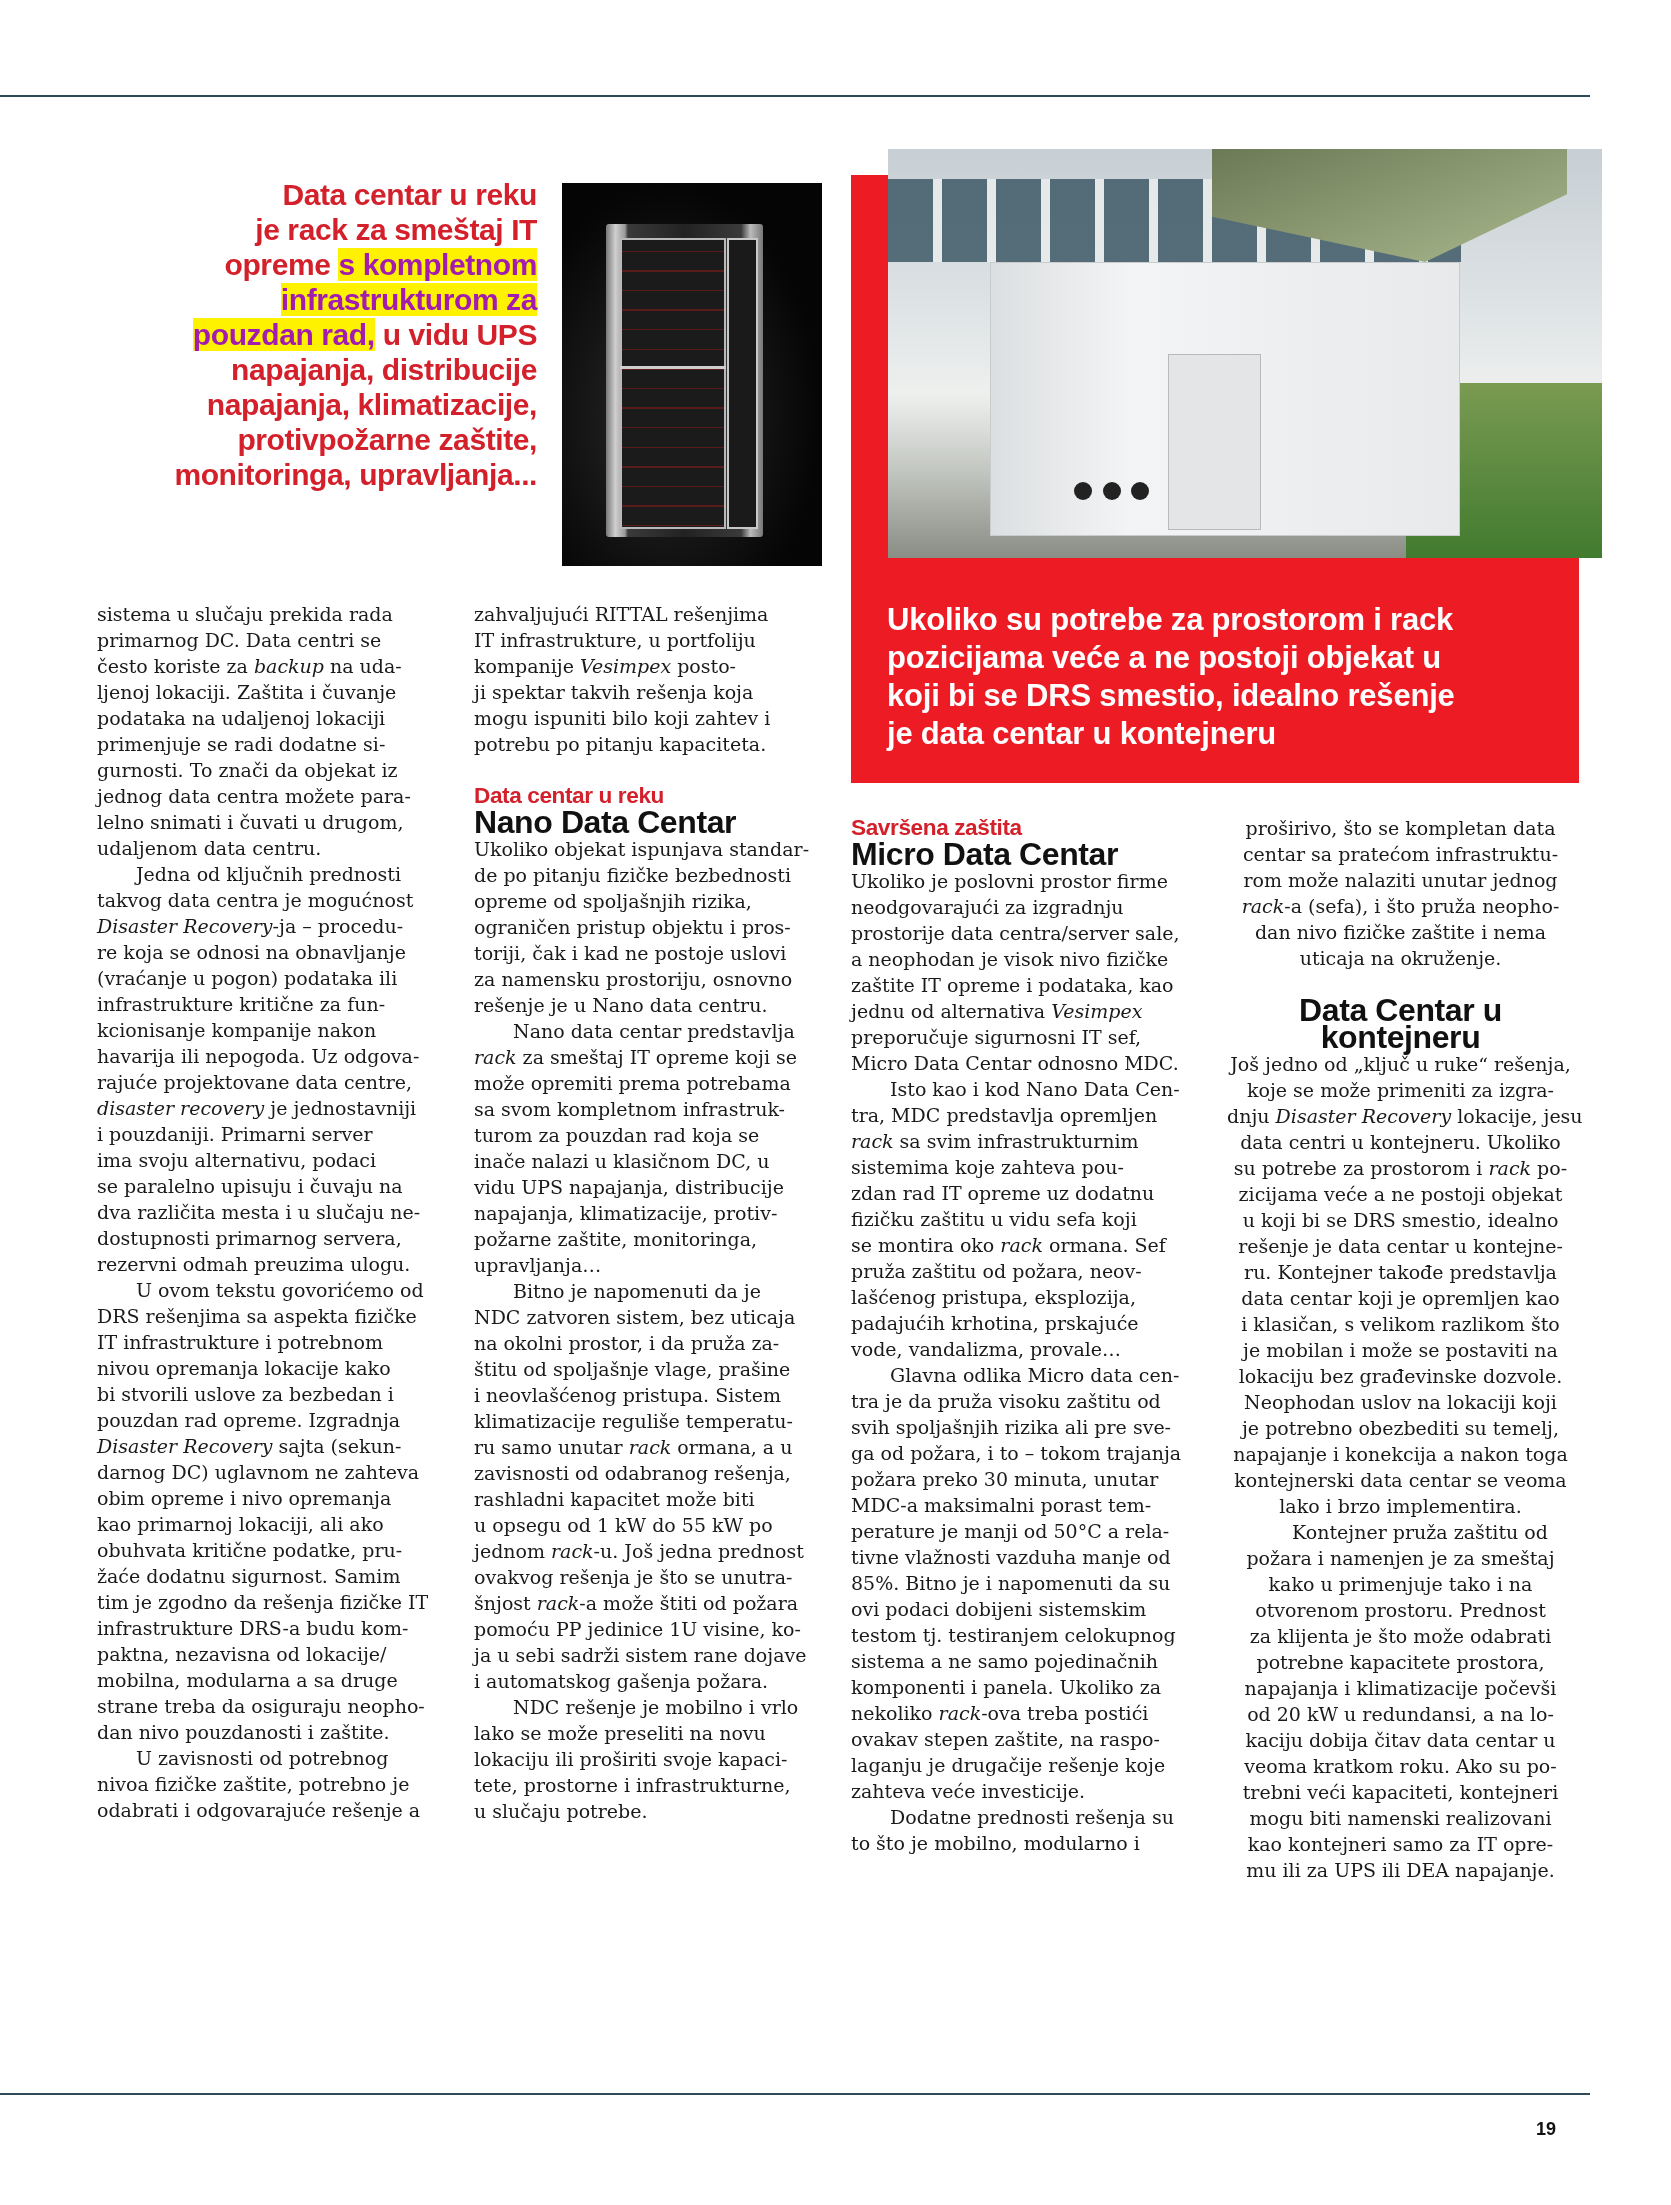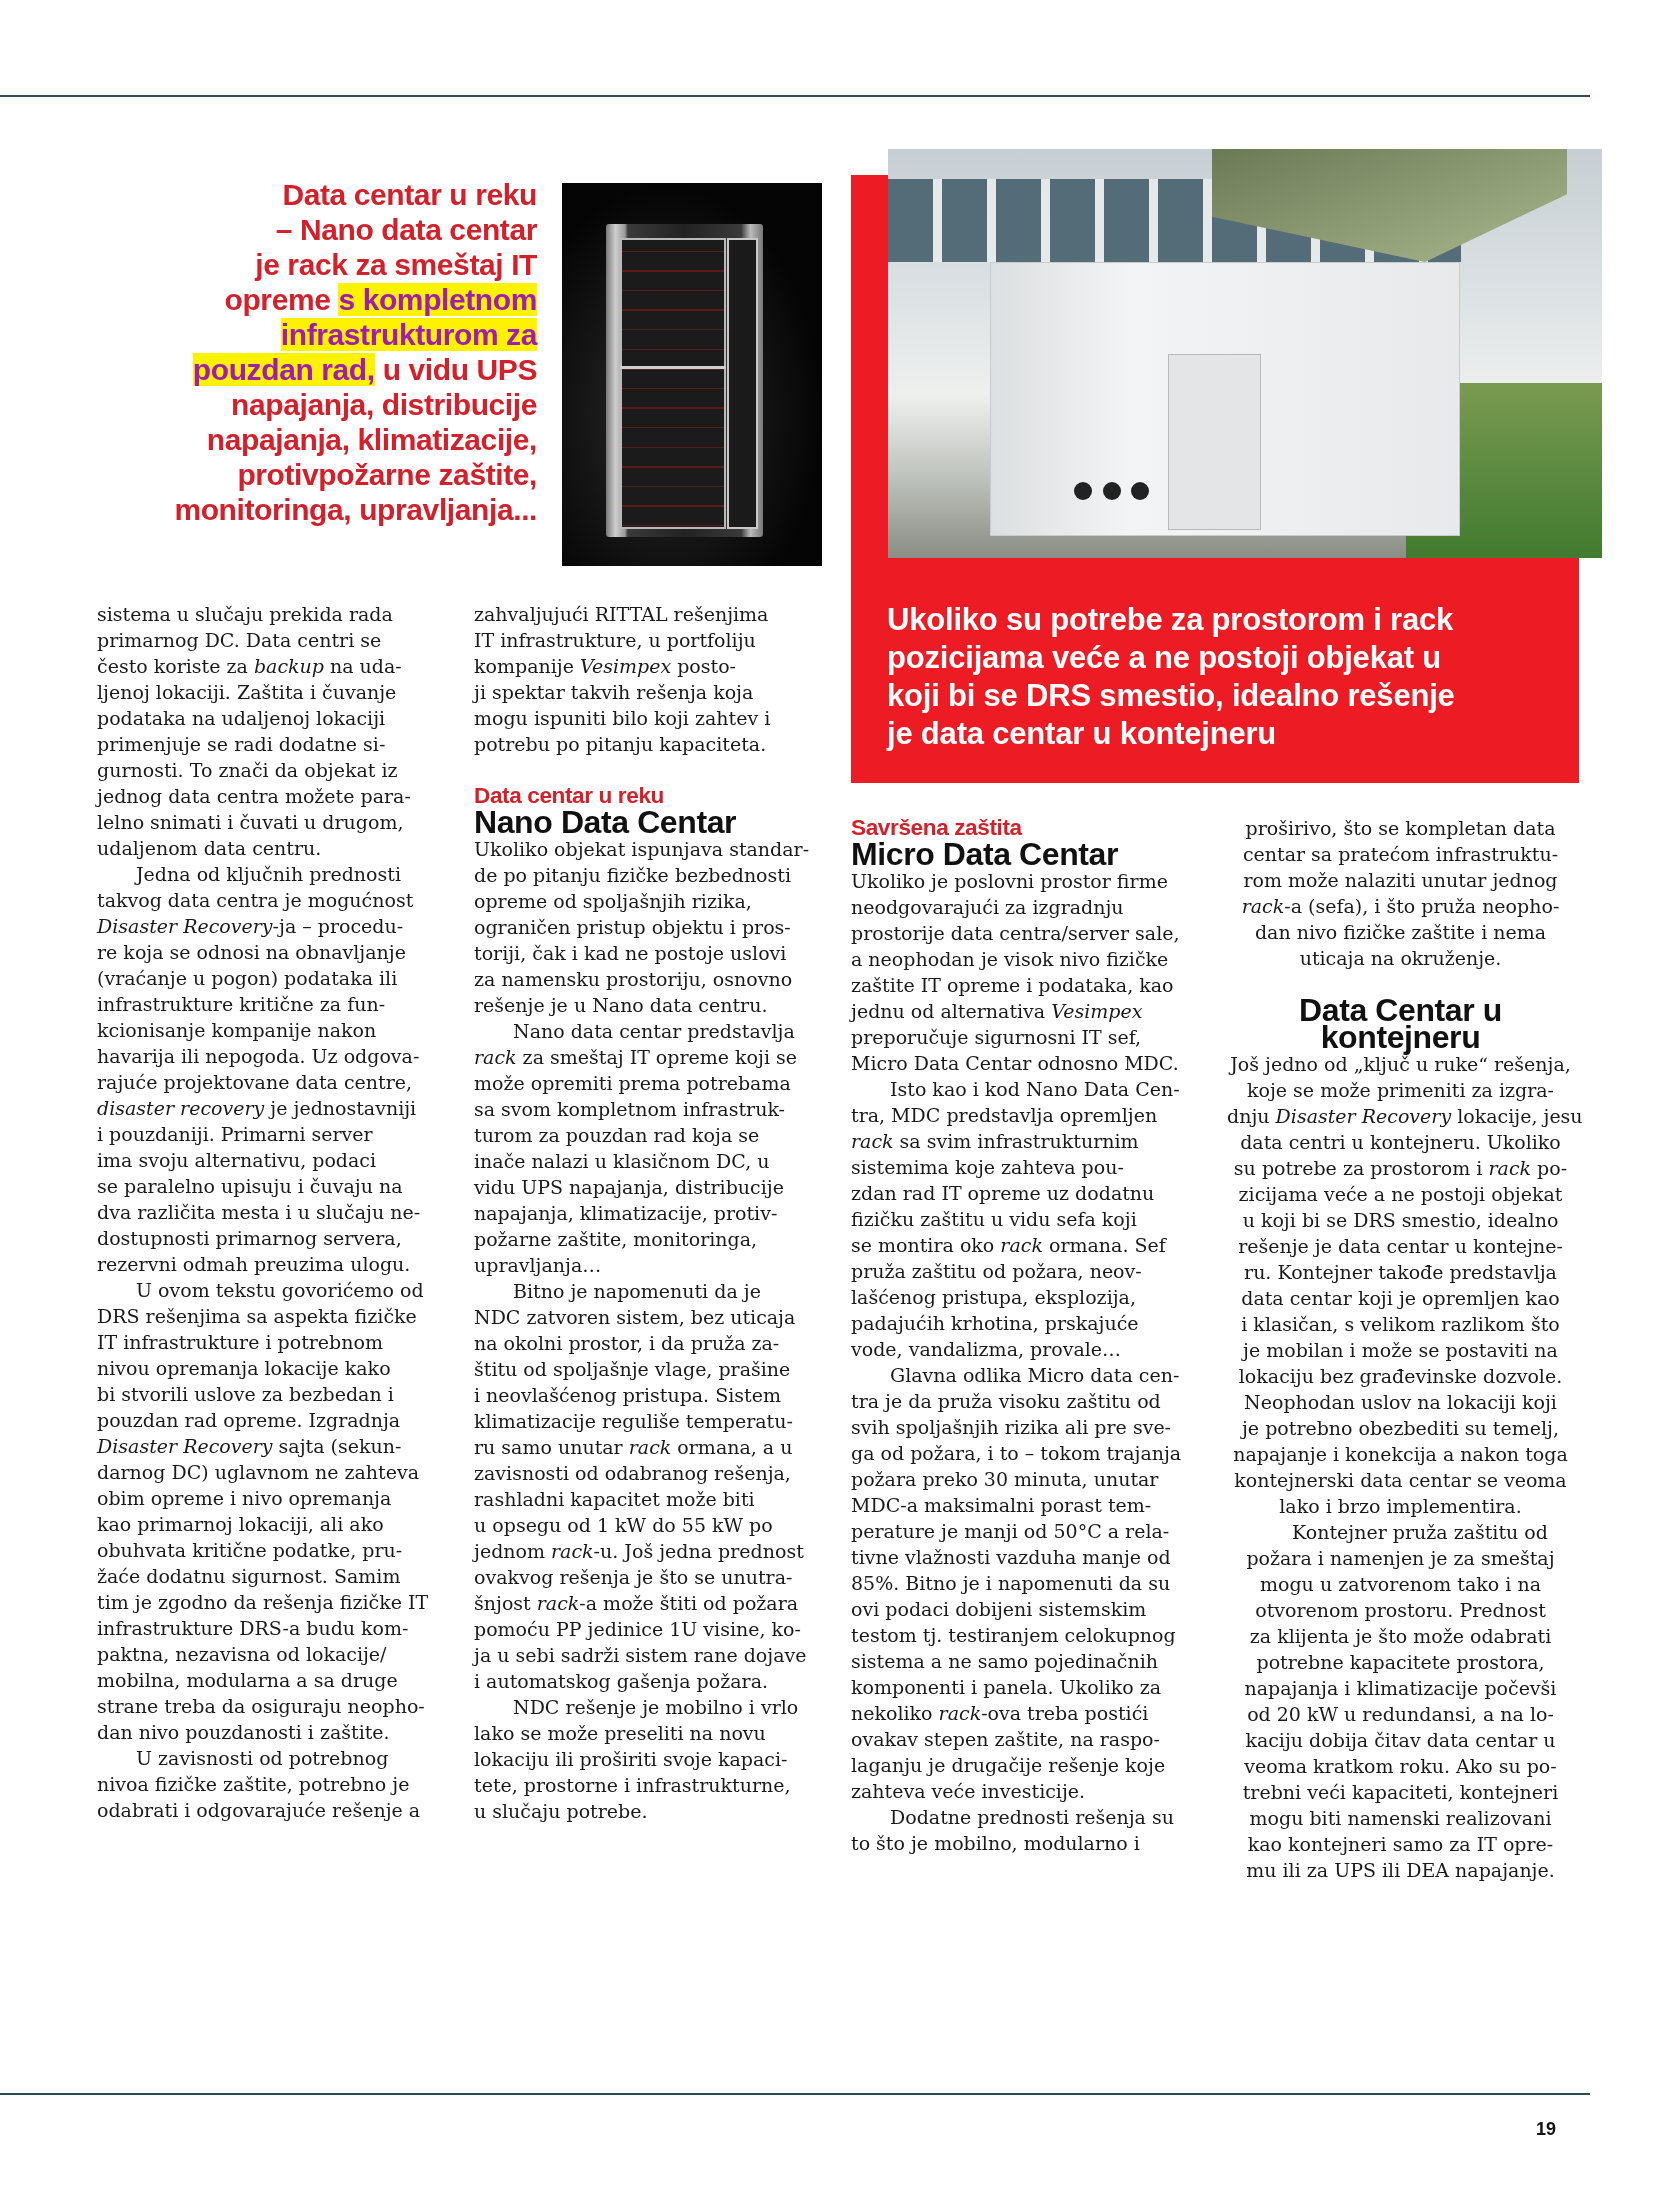--- a/index.html
+++ b/index.html
@@ -71,21 +71,20 @@
   .page-number { position: absolute; right: 115px; top: 2119px; font-family: "Liberation Sans", sans-serif;
                  font-weight: bold; font-size: 18px; color: #111; text-align: right; }
 </style>
 </head>
 <body>
 
 <div class="rule top"></div>
 
 <div class="pullquote">
   <span class="line">Data centar u reku</span>
-  <span class="line">– Nano data centar</span>
   <span class="line">je rack za smeštaj IT</span>
   <span class="line"><span>opreme </span><span class="hl">s kompletnom</span></span>
   <span class="line"><span class="hl">infrastrukturom za</span></span>
   <span class="line"><span class="hl">pouzdan rad,</span><span> u vidu UPS</span></span>
   <span class="line">napajanja, distribucije</span>
   <span class="line">napajanja, klimatizacije,</span>
   <span class="line">protivpožarne zaštite,</span>
   <span class="line">monitoringa, upravljanja...</span>
 </div>
 
@@ -292,21 +291,21 @@
       <span class="ln">i klasičan, s velikom razlikom što</span>
       <span class="ln">je mobilan i može se postaviti na</span>
       <span class="ln">lokaciju bez građevinske dozvole.</span>
       <span class="ln">Neophodan uslov na lokaciji koji</span>
       <span class="ln">je potrebno obezbediti su temelj,</span>
       <span class="ln">napajanje i konekcija a nakon toga</span>
       <span class="ln">kontejnerski data centar se veoma</span>
       <span class="ln">lako i brzo implementira.</span>
       <span class="ln ind">Kontejner pruža zaštitu od</span>
       <span class="ln">požara i namenjen je za smeštaj</span>
-      <span class="ln">mogu u zatvorenom tako i na</span>
+      <span class="ln">kako u primenjuje tako i na</span>
       <span class="ln">otvorenom prostoru. Prednost</span>
       <span class="ln">za klijenta je što može odabrati</span>
       <span class="ln">potrebne kapacitete prostora,</span>
       <span class="ln">napajanja i klimatizacije počevši</span>
       <span class="ln">od 20 kW u redundansi, a na lo-</span>
       <span class="ln">kaciju dobija čitav data centar u</span>
       <span class="ln">veoma kratkom roku. Ako su po-</span>
       <span class="ln">trebni veći kapaciteti, kontejneri</span>
       <span class="ln">mogu biti namenski realizovani</span>
       <span class="ln">kao kontejneri samo za IT opre-</span>

